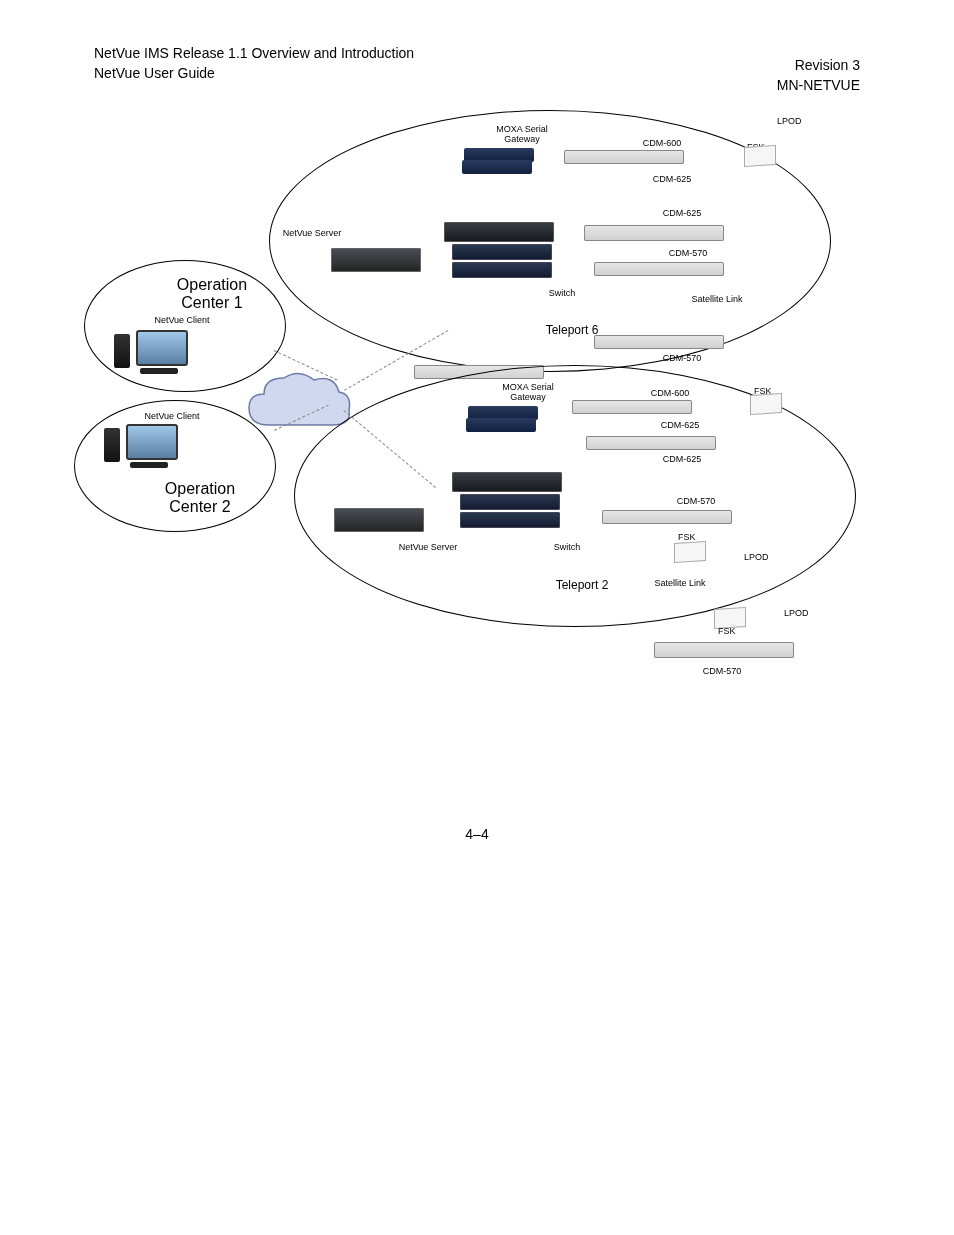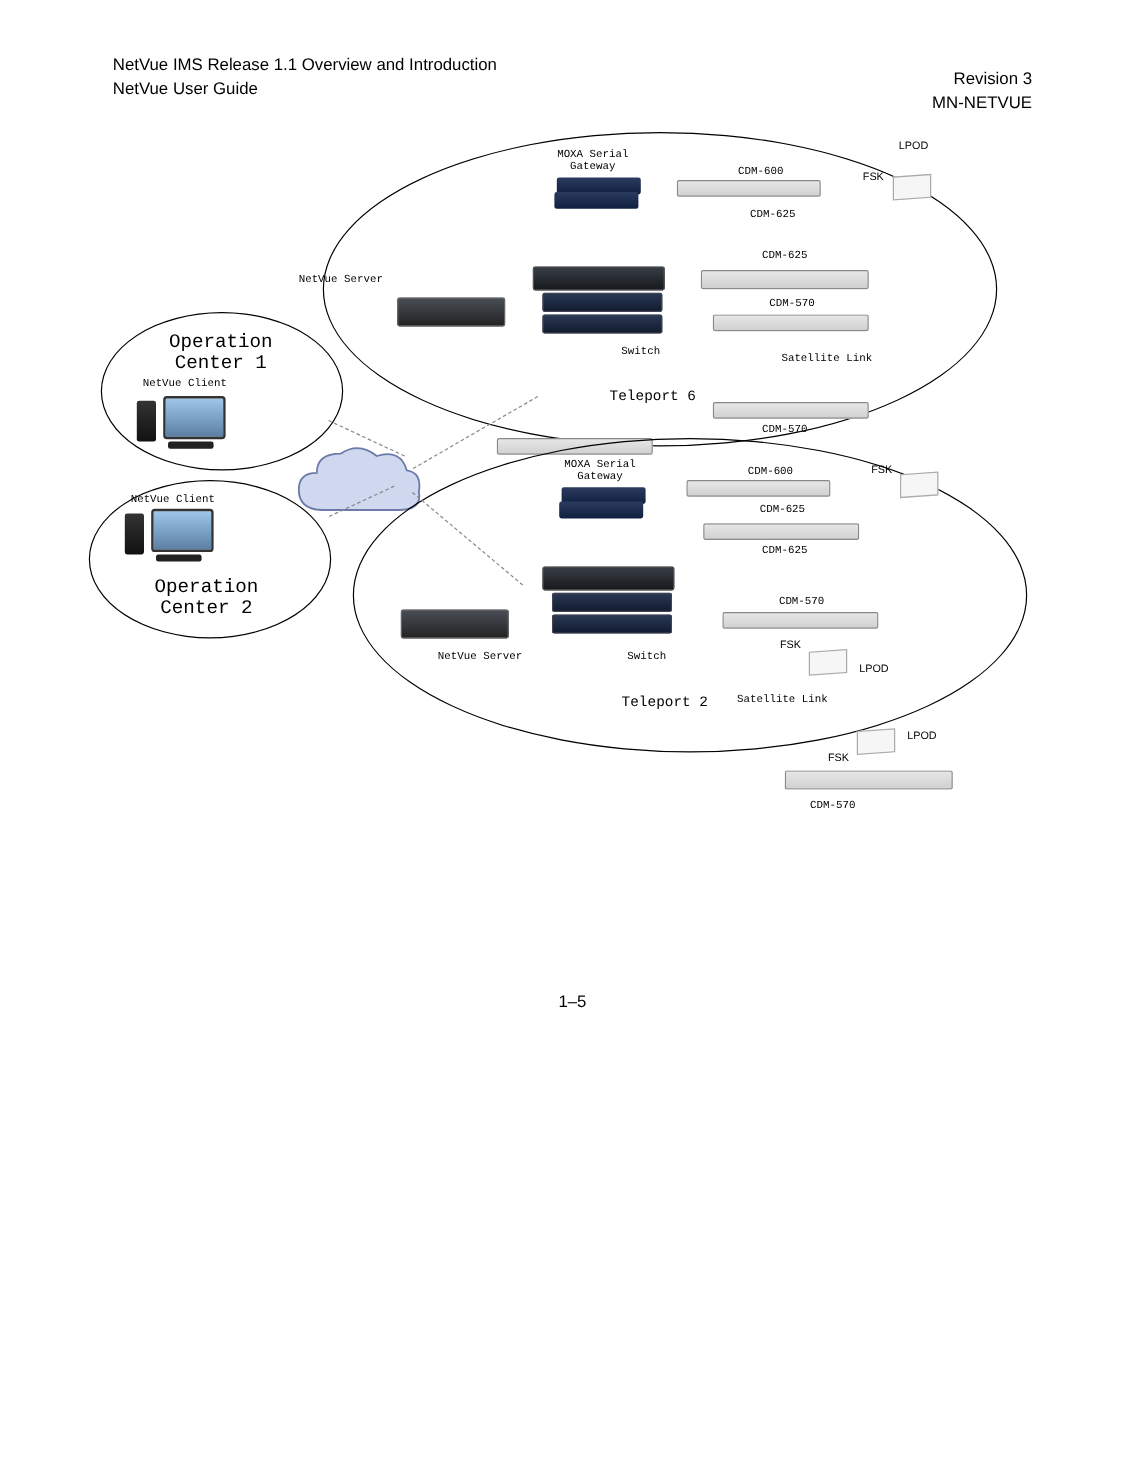--- a/index.html
+++ b/index.html
@@ -2,22 +2,22 @@
 <html><head>
 <meta charset="utf-8">
 <style>
   html,body{margin:0;padding:0;background:#fff;font-family:Arial,Helvetica,sans-serif;color:#000;}
   .page{position:relative;width:954px;height:886px;margin:0 auto;}
   .hdr{position:absolute;top:44px;left:94px;right:94px;display:flex;justify-content:space-between;font-size:14px;line-height:1.4;}
   .hdr .left,.hdr .right{white-space:pre;}
   .hdr .right{text-align:right;margin-top:12px;}
   .diagram{position:absolute;top:110px;left:94px;width:766px;height:580px;}
   .ellipse{position:absolute;border:1px solid #000;border-radius:50%;background:transparent;}
-  .lbl{position:absolute;font-size:9px;color:#000;white-space:nowrap;text-align:center;}
-  .lbl.c{transform:translateX(-50%);font-family:Liberation Mono, monospace;}
+  .lbl{position:absolute;font-size:9px;color:#000;white-space:nowrap;text-align:center;margin-left:28px;}
+  .lbl.c{transform:translateX(-50%);}
   .lbl.b{font-size:16px;}
   .dev{position:absolute;border-radius:2px;}
   .rack{background:linear-gradient(#3a3f47,#15181c);box-shadow:inset 0 0 0 1px #555;}
   .modem{background:linear-gradient(#e8e8e8,#cfcfcf);box-shadow:inset 0 0 0 1px #888;}
   .srv{background:linear-gradient(#4a4f57,#222);box-shadow:inset 0 0 0 1px #666;}
   .switch{background:linear-gradient(#2b3a55,#111a2e);box-shadow:inset 0 0 0 1px #445;}
   .moxa{background:linear-gradient(#2a3b5e,#102040);}
   .pc-mon{position:absolute;width:48px;height:32px;background:linear-gradient(#9fc7e8,#5a7fa3);border:2px solid #333;border-radius:3px;}
   .pc-twr{position:absolute;width:16px;height:34px;background:linear-gradient(#333,#111);border-radius:2px;}
   .kb{position:absolute;width:38px;height:6px;background:#222;border-radius:2px;}
@@ -137,14 +137,14 @@
     <div class="lbl" style="left:596px;top:516px;">FSK</div>
     <div class="dev modem" style="left:560px;top:532px;width:140px;height:16px;"></div>
     <div class="lbl c" style="left:600px;top:556px;">CDM-570</div>
 
     <div class="link" style="left:180px;top:240px;width:70px;transform:rotate(25deg);"></div>
     <div class="link" style="left:180px;top:320px;width:60px;transform:rotate(-25deg);"></div>
     <div class="link" style="left:250px;top:280px;width:120px;transform:rotate(-30deg);"></div>
     <div class="link" style="left:250px;top:300px;width:120px;transform:rotate(40deg);"></div>
   </div>
 
-  <div class="footer">1–5</div>
+  <div class="footer">4–4</div>
 </div>
 
 </body></html>

